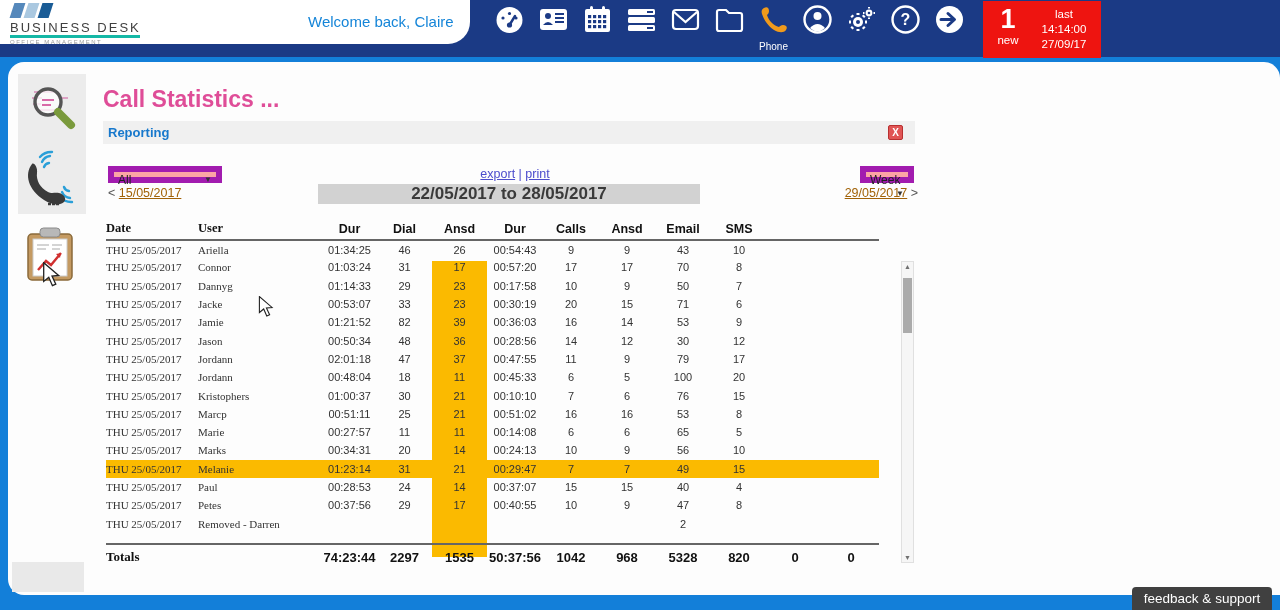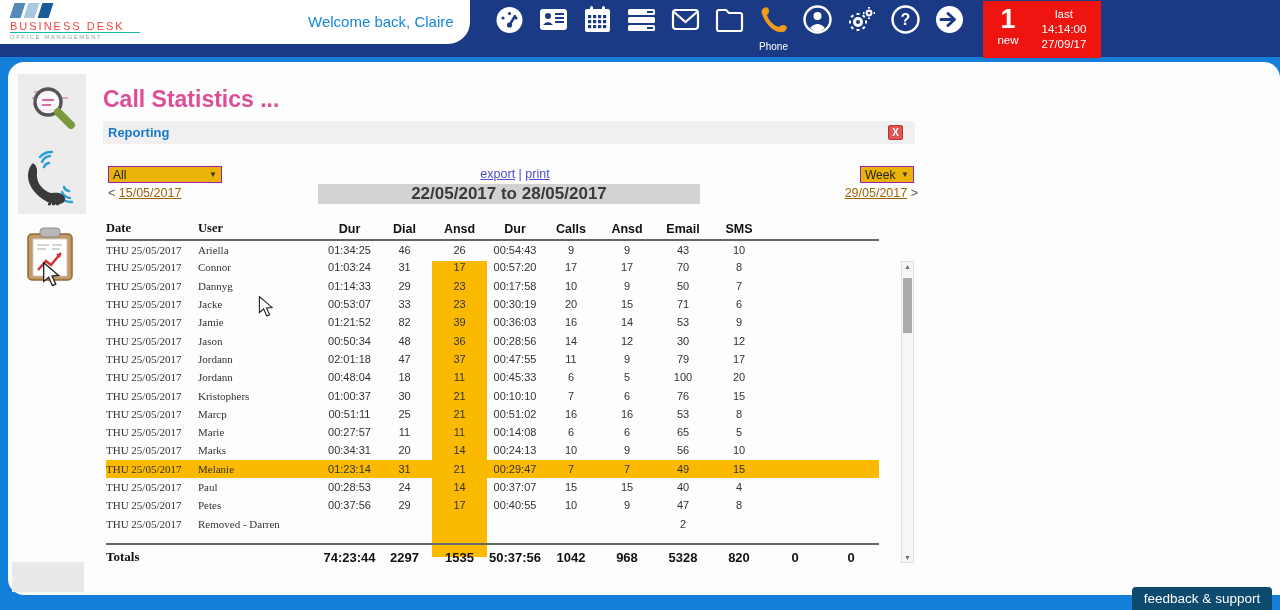--- a/index.html
+++ b/index.html
@@ -10,21 +10,21 @@
   
   .topbar { position:absolute; left:0; top:0; width:1280px; height:57px; background:#1b3a85; }
   .logo-panel { position:absolute; left:0; top:0; width:470px; height:44px; background:#ffffff;
                 border-bottom-right-radius:22px; }
   .logo { position:absolute; left:10px; top:3px; }
   .logo-bars { display:flex; gap:3px; margin-left:2px; }
   .logo-bars span { width:11px; height:15px; transform:skewX(-18deg); display:block; }
   .logo-bars .b1 { background:#5588bb; }
   .logo-bars .b2 { background:#aac8e0; }
   .logo-bars .b3 { background:#1a5c96; }
-  .logo-title { font-size:11px; letter-spacing:2px; color:#ef4444; border-bottom:1px solid #14b8a6;
+  .logo-title { font-size:13px; letter-spacing:2px; color:#404040; border-bottom:3px solid #14b8a6;
                 padding-top:2px; width:130px; white-space:nowrap; }
   .logo-sub { font-size:6px; letter-spacing:1.5px; color:#9a9a9a; margin-top:1px; }
   .welcome { position:absolute; left:308px; top:13px; font-size:15px; color:#1585d8; white-space:nowrap; }
 
   .nav-icons { position:absolute; left:494px; top:4px; display:flex; gap:13px; }
   .nicon { width:31px; height:34px; position:relative; cursor:pointer; }
   .nicon svg { display:block; }
   .nicon-label { position:absolute; top:37px; left:0; width:31px; text-align:center;
                  font-size:10px; color:#ffffff; }
 
@@ -49,21 +49,21 @@
 
   
   .report-title { position:absolute; left:95px; top:24px; font-size:23px; font-weight:bold; color:#df4d98; }
   .reporting-bar { position:absolute; left:95px; top:59px; width:812px; height:23px; background:#f0f0f0; }
   .reporting-label { font-size:13px; font-weight:bold; color:#1778cc; line-height:23px; padding-left:5px; }
   .close-btn { position:absolute; right:12px; top:4px; width:15px; height:15px; background:#e05555;
                border:1px solid #b83030; border-radius:2px; color:#fff; font-size:10px; font-weight:bold;
                text-align:center; line-height:13px; cursor:pointer; }
 
   
-  .selectbox { position:absolute; height:17px; background:#eab308; border:1px solid #a21caf;
+  .selectbox { position:absolute; height:17px; background:#fca5a5; border:6px solid #a21caf;
                font-size:12px; color:#222; padding:1px 4px; cursor:pointer; }
   .selectbox .arr { float:right; font-size:8px; color:#333; margin-top:2px; }
   .sel-all  { left:100px; top:104px; width:114px; }
   .sel-week { left:852px; top:104px; width:54px; }
   .prev-nav { position:absolute; left:100px; top:124px; font-size:12.5px; color:#555; }
   .next-nav { position:absolute; left:760px; top:124px; width:150px; text-align:right; font-size:12.5px; color:#555; }
   .datelink { color:#a16207; text-decoration:underline; cursor:pointer; }
   .exportprint { position:absolute; left:412px; top:105px; width:190px; text-align:center; font-size:12.5px; color:#4c4ccc; }
   .eplink { color:#4c4ccc; text-decoration:underline; cursor:pointer; }
   .range-bar { position:absolute; left:310px; top:122px; width:382px; height:20px; background:#d2d2d2;
@@ -83,21 +83,21 @@
   .calltable tfoot tr.totals td { border-top:2px solid #666; font-size:13px; font-weight:bold; color:#111; height:26px; }
 
   
   .vscroll { position:absolute; left:893px; top:199px; width:13px; height:302px; background:#f6f6f6;
              border:1px solid #e0e0e0; }
   .vs-arrow { position:absolute; left:0; width:11px; text-align:center; font-size:7px; color:#707070; cursor:pointer; }
   .vs-up { top:1px; } .vs-down { bottom:1px; }
   .vs-thumb { position:absolute; left:1px; top:16px; width:9px; height:55px; background:#ababab; cursor:pointer; }
 
   
-  .feedback { position:absolute; left:1132px; top:587px; width:140px; height:23px; background:#0c4a6e;
+  .feedback { position:absolute; left:1132px; top:587px; width:140px; height:23px; background:#404040;
               color:#fff; font-size:13.5px; text-align:center; line-height:23px;
               border-radius:4px 4px 0 0; cursor:pointer; }
 
   .cursor { position:absolute; pointer-events:none; }
   .cur-table   { left:258px; top:296px; }
   .cur-sidebar { left:42px;  top:262px; }
 </style>
 </head>
 <body>
 

